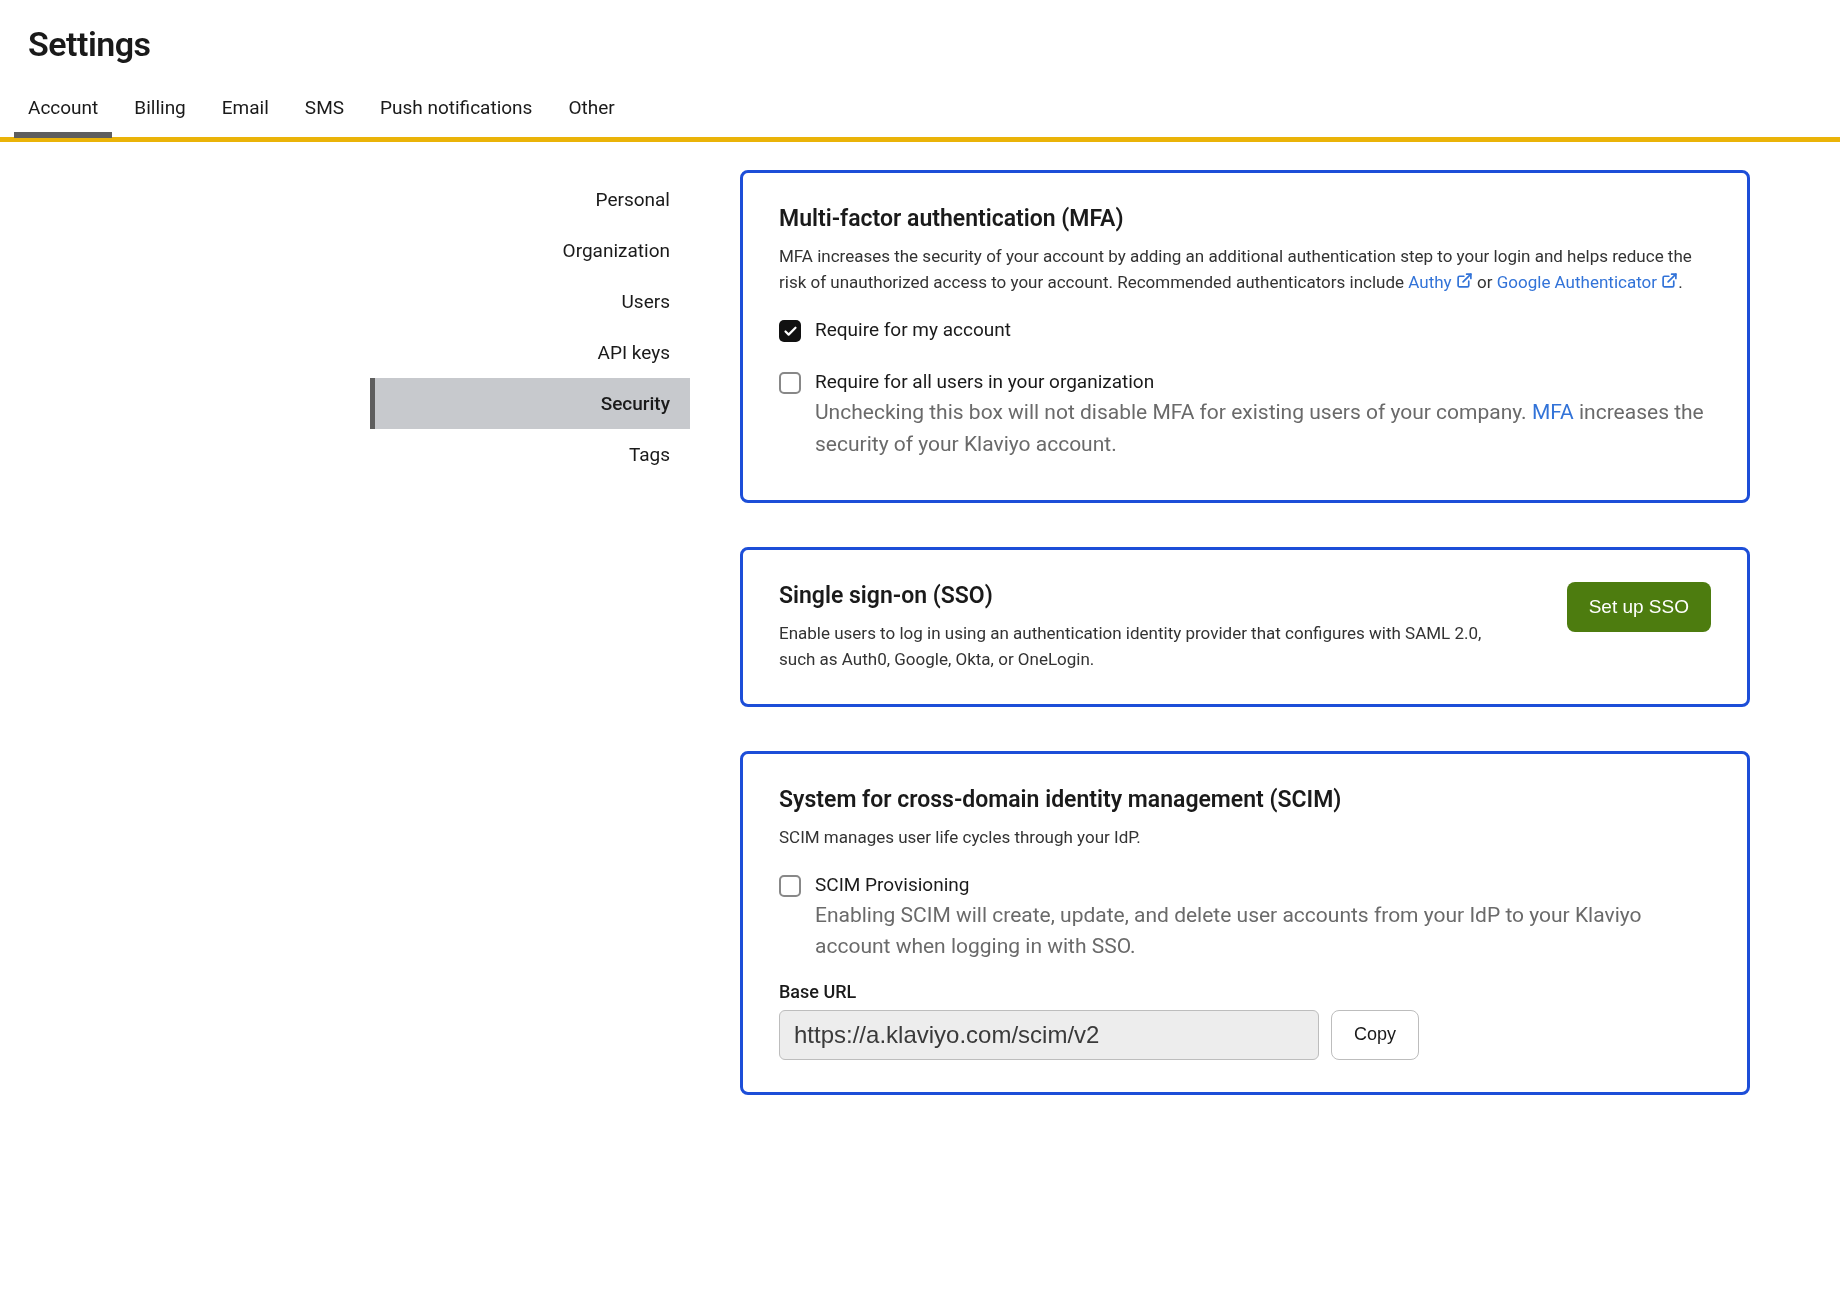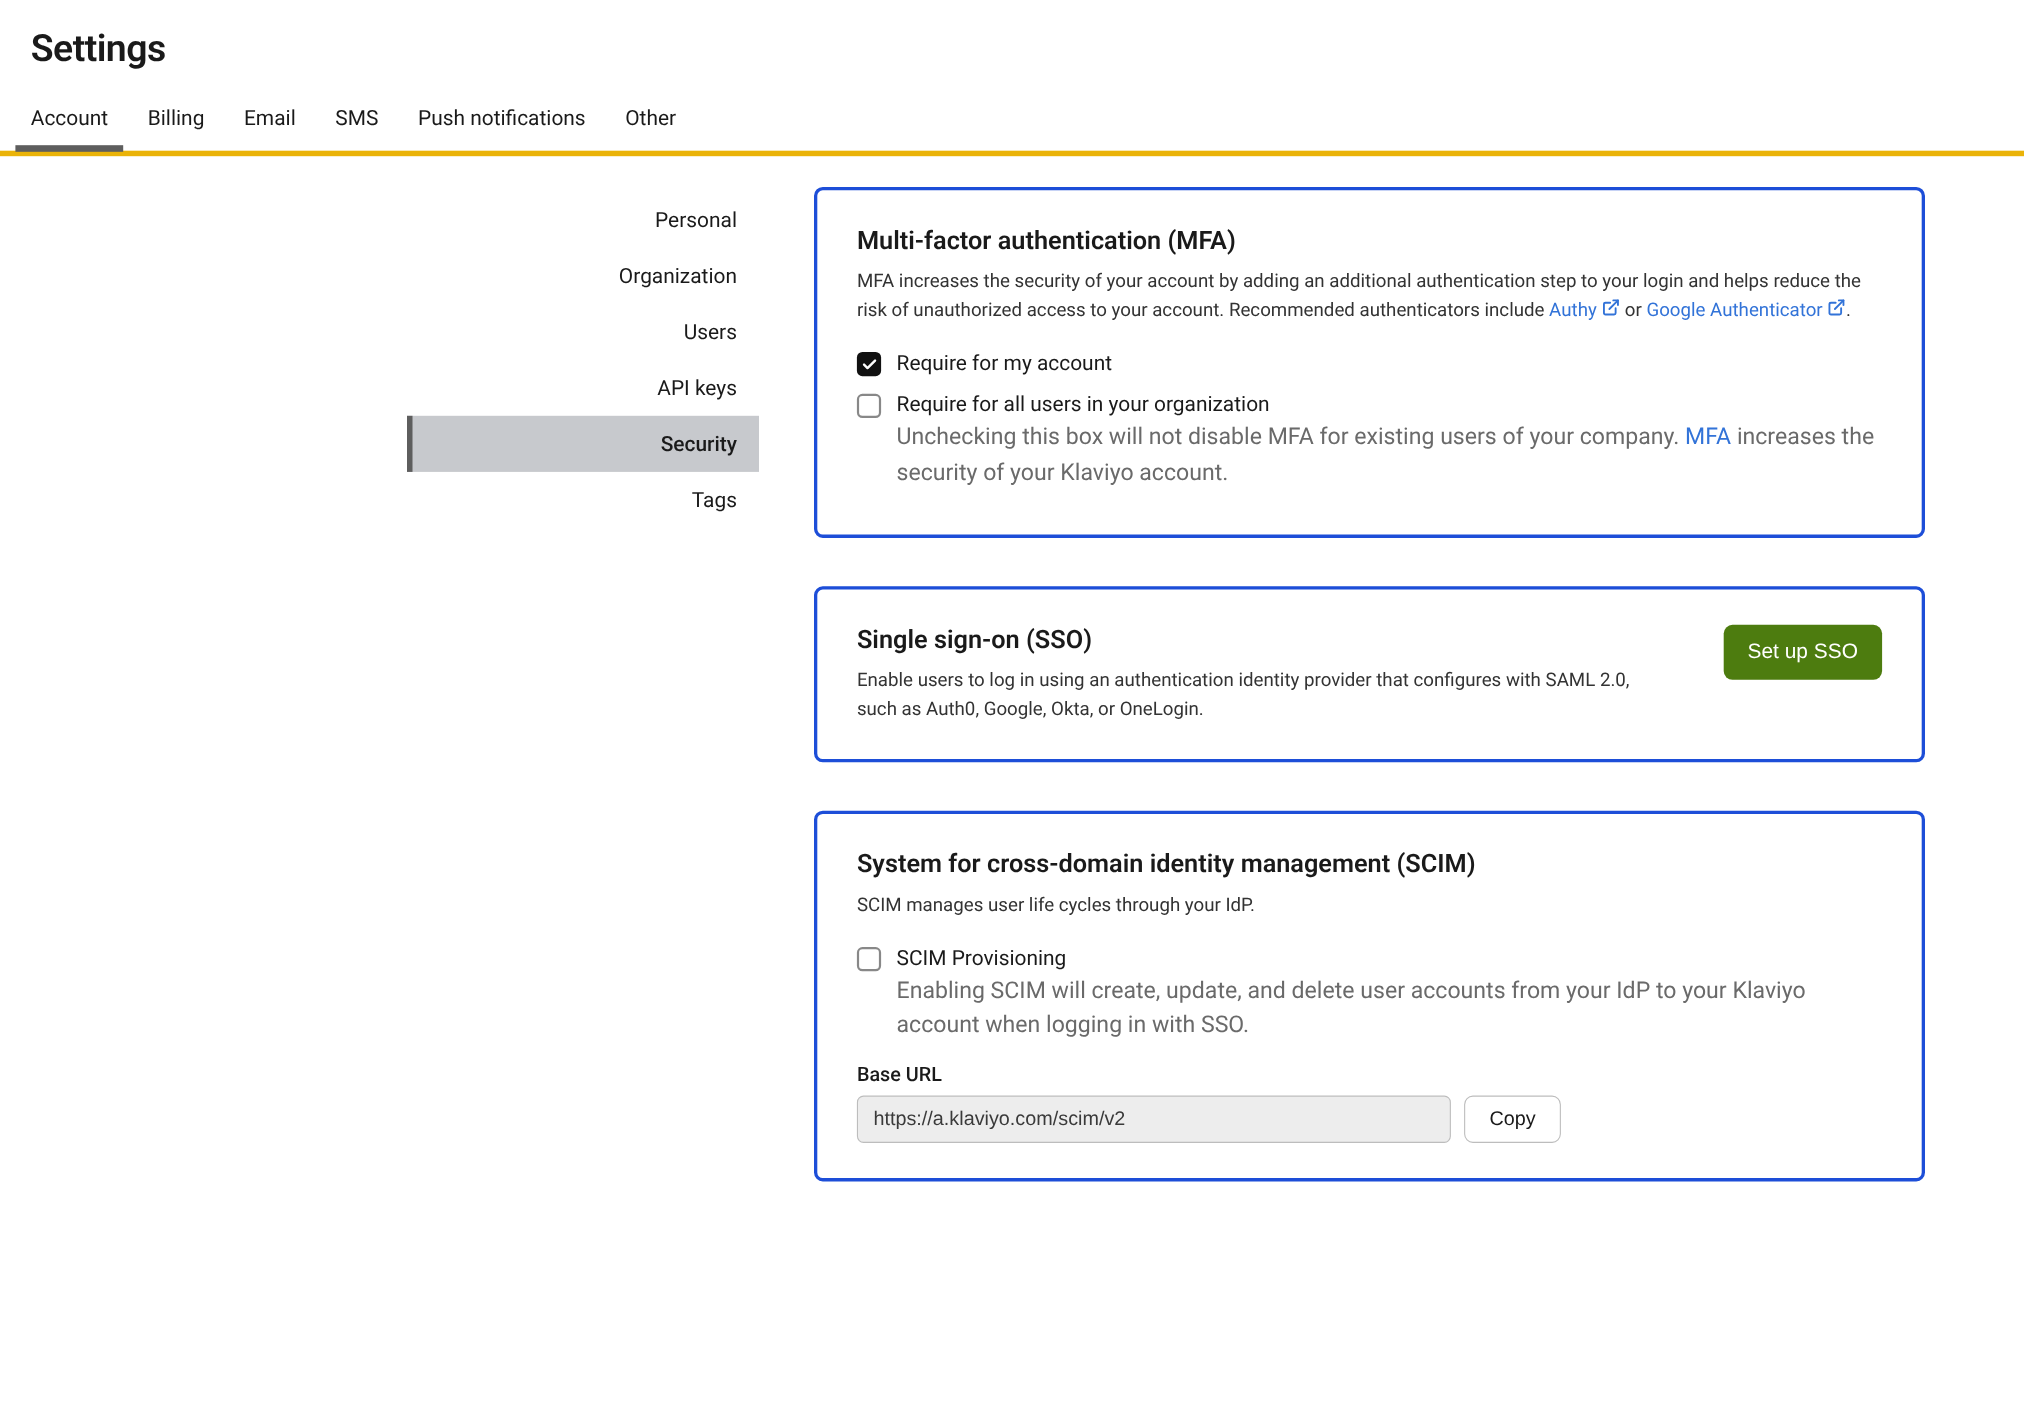--- a/index.html
+++ b/index.html
@@ -117,21 +117,21 @@
       display: inline-block;
       vertical-align: -1px;
     }
     .check-row {
       display: flex;
       align-items: flex-start;
       gap: 14px;
       margin-bottom: 8px;
     }
     .check-row + .check-row {
-      margin-top: 14px;
+      margin-top: 28px;
     }
     .checkbox {
       width: 22px;
       height: 22px;
       border-radius: 5px;
       flex-shrink: 0;
       cursor: pointer;
       margin-top: 2px;
       display: flex;
       align-items: center;
@@ -176,21 +176,21 @@
       margin-top: 18px;
     }
     .url-row {
       display: flex;
       gap: 12px;
       align-items: stretch;
     }
     .url-input {
       width: 540px;
       padding: 10px 14px;
-      font-size: 18px;
+      font-size: 24px;
       border: 1px solid #bdbdbd;
       border-radius: 6px;
       background: #ededed;
       color: #3a3a3a;
     }
     .btn-outline {
       background: #fff;
       color: #1a1a1a;
       border: 1px solid #bdbdbd;
       border-radius: 8px;

